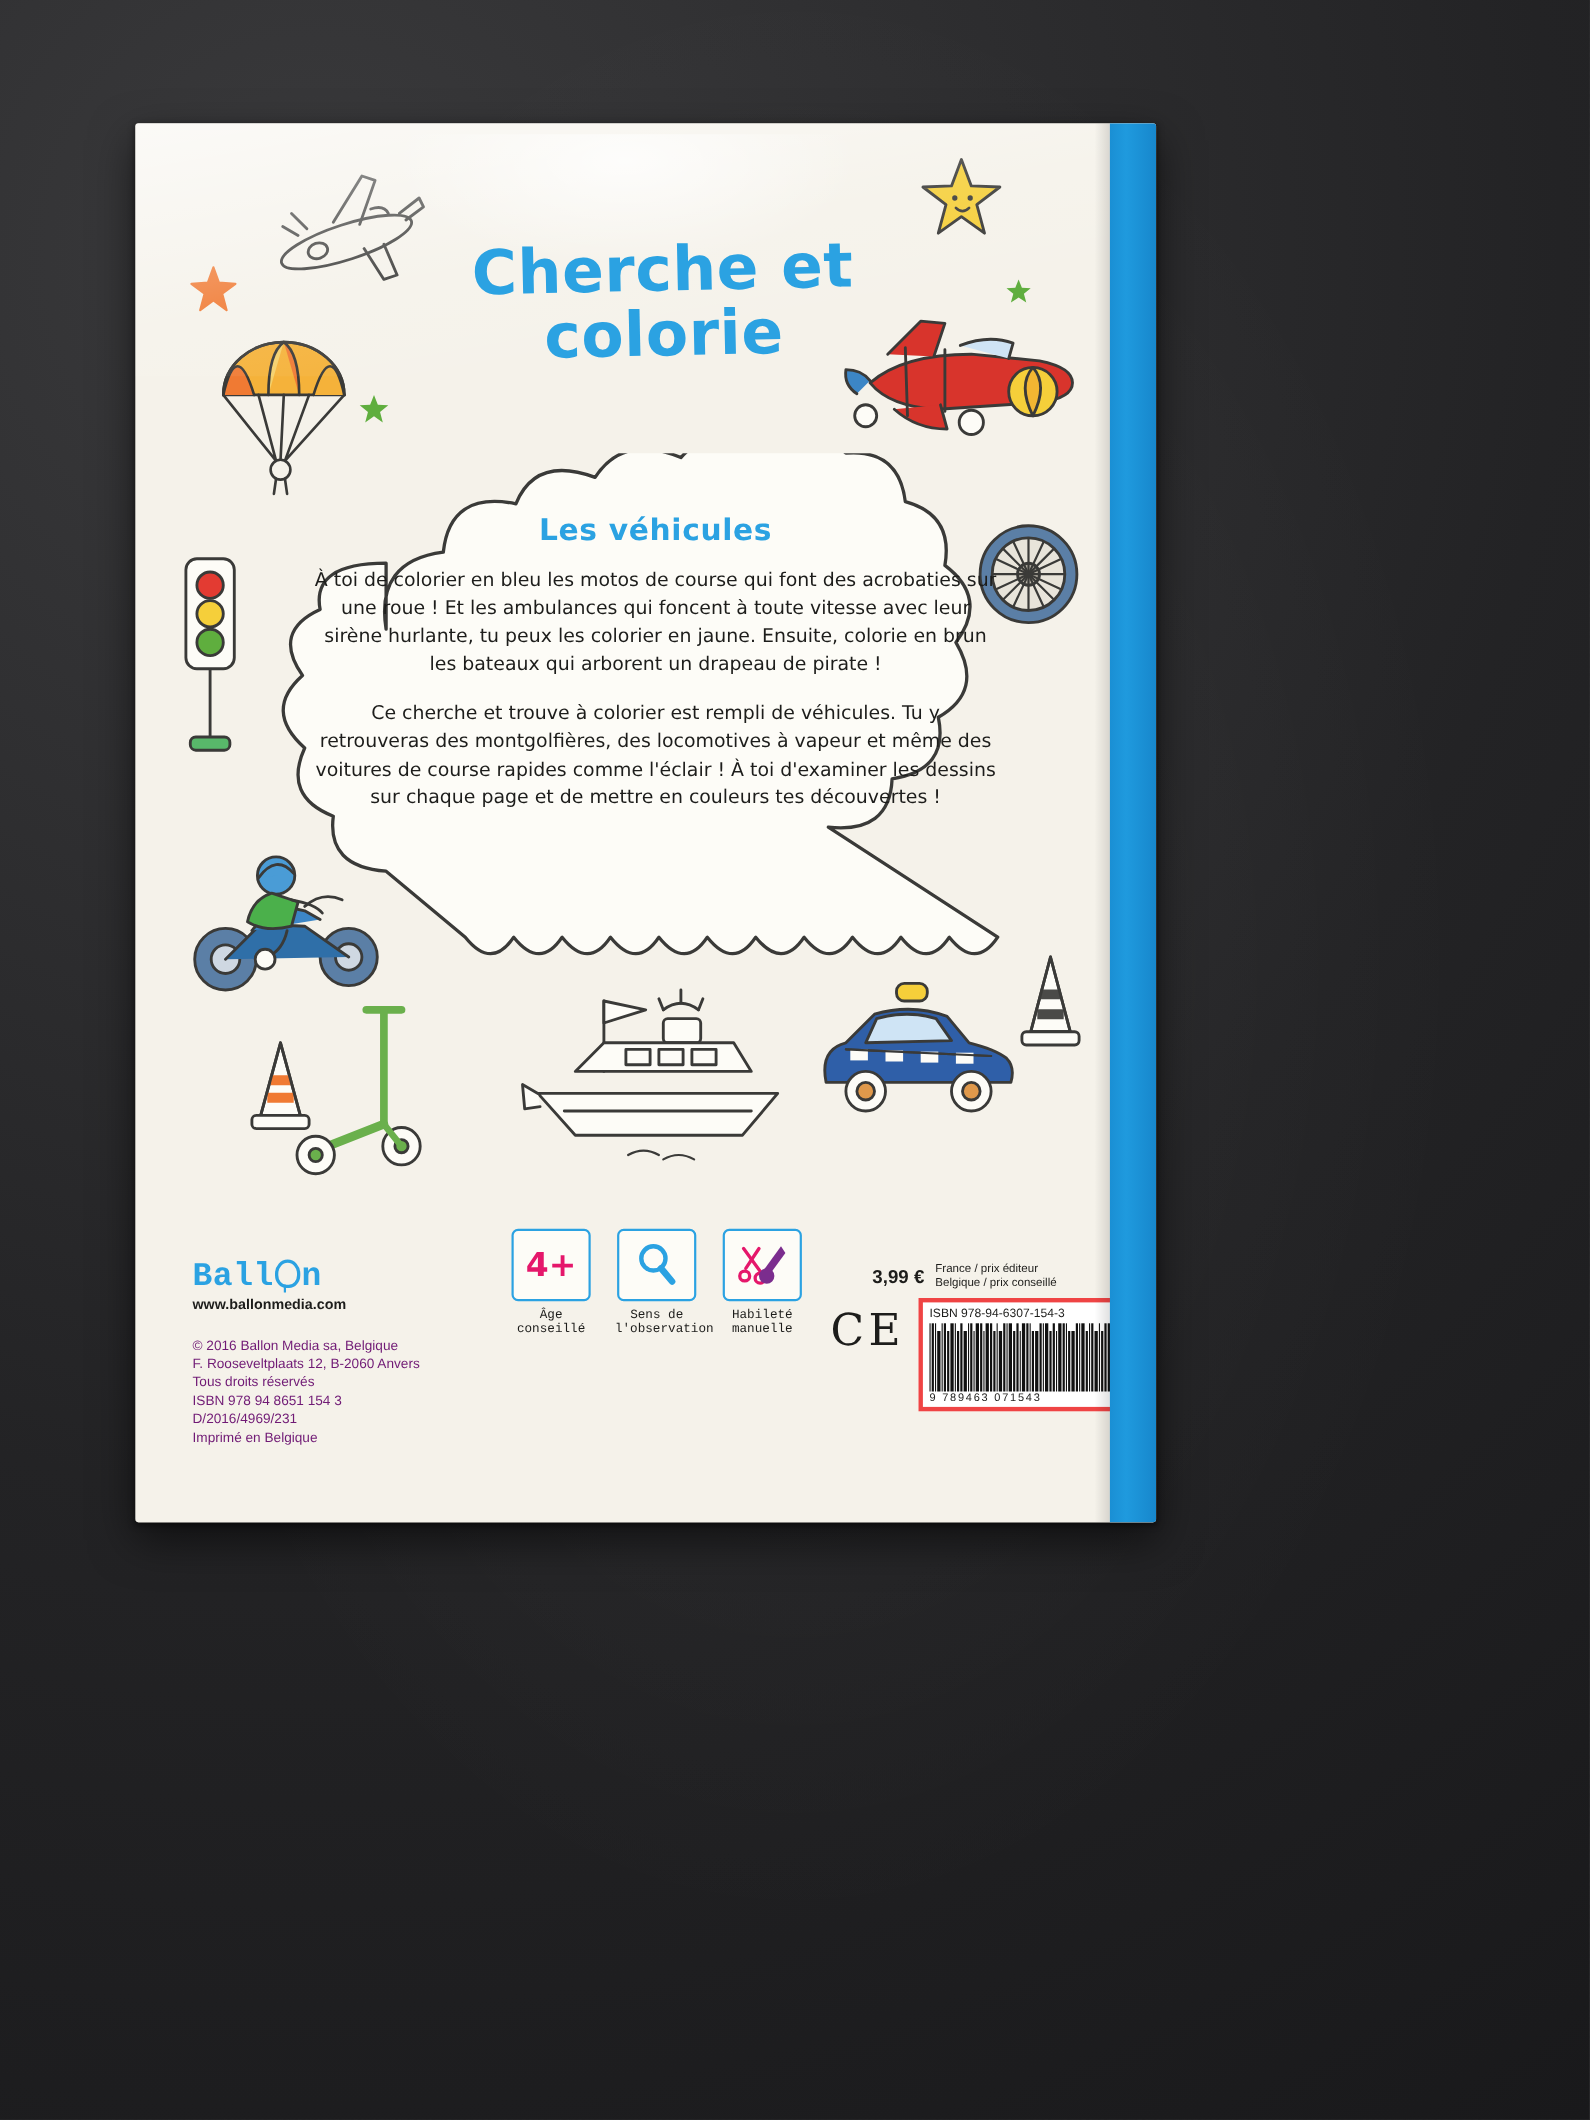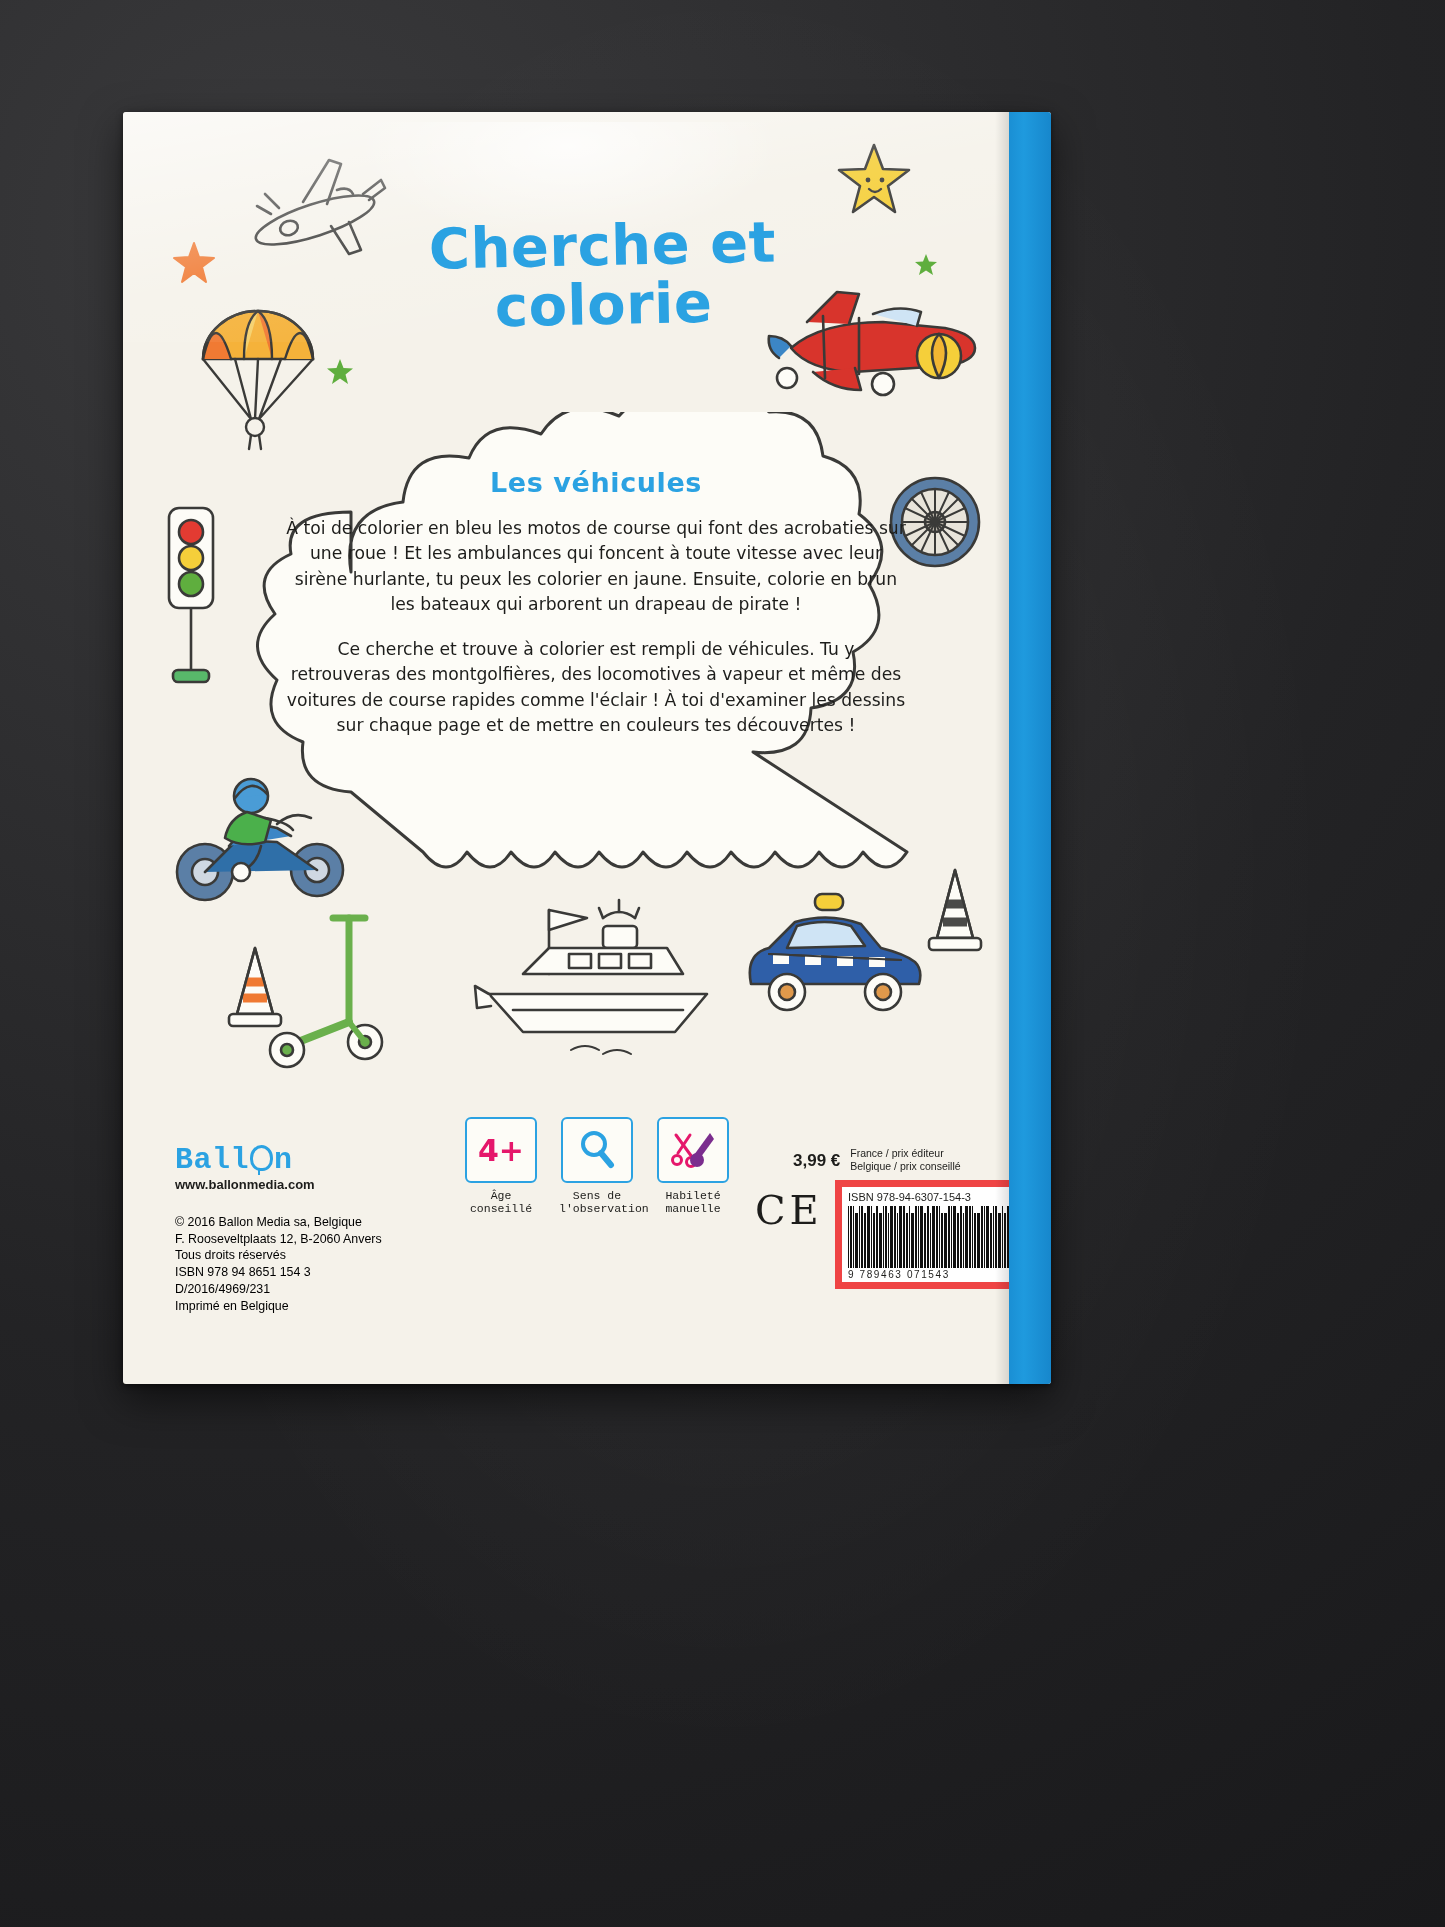--- a/index.html
+++ b/index.html
@@ -190,21 +190,21 @@
     margin-top: 0;
     font-size: 13px;
     font-weight: bold;
     color: #1d1d1b;
     font-family: "Liberation Sans", sans-serif;
   }
   .legal {
     margin-top: 22px;
     font-size: 12.4px;
     line-height: 1.35;
-    color: #000000;
+    color: #701a75;
     font-family: "Liberation Sans", sans-serif;
   }
 
   
   .price-row {
     position: absolute;
     left: 670px;
     top: 1035px;
     display: flex;
     align-items: flex-start;
@@ -220,21 +220,21 @@
     font-size: 40px;
     color: #1d1d1b;
     letter-spacing: 4px;
   }
   .barcode-box {
     position: absolute;
     left: 712px;
     top: 1068px;
     width: 172px;
     background: #fff;
-    border: 7px solid #ef4444;
+    border: 4px solid #ef4444;
     padding: 4px 6px 2px 6px;
   }
   .isbn-line { font-size: 11px; color:#1d1d1b; font-family:"Liberation Sans", sans-serif; margin-bottom: 3px;}
   .bars { height: 62px; display:flex; align-items:flex-end; gap:1px; }
   .bars i { display:block; background:#111; width:2px; height:100%; }
   .bars i.t { width:1px; }
   .bars i.w { width:3px; }
   .bars i.s { height:88%; }
   .barnum {
     font-size: 10px;

